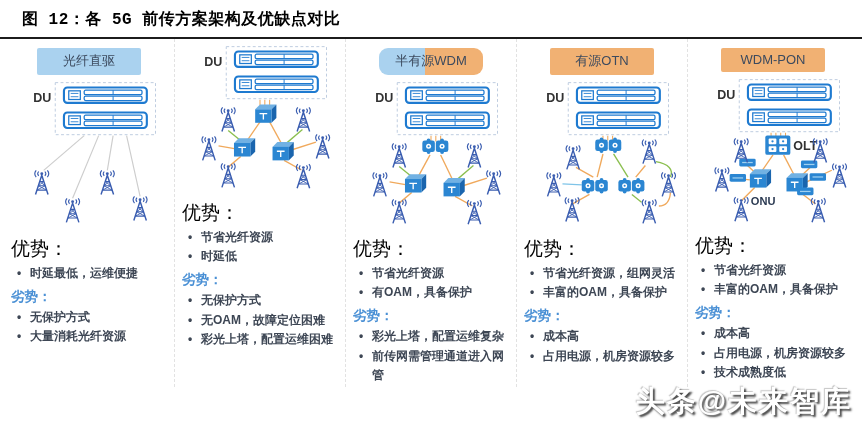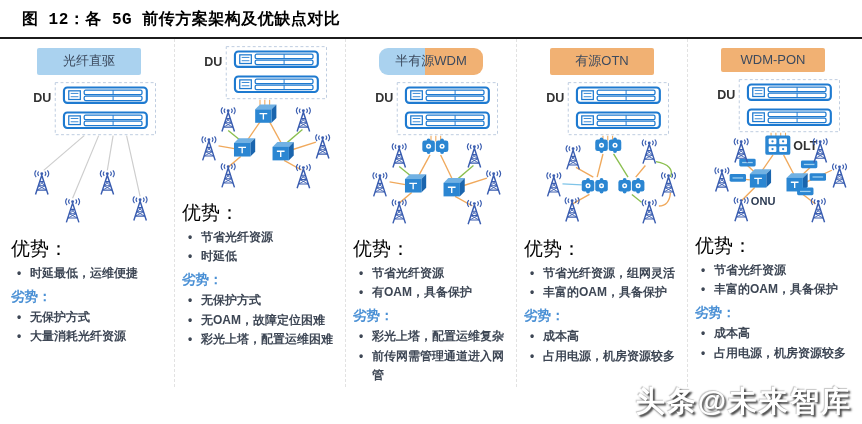--- a/index.html
+++ b/index.html
@@ -298,20 +298,21 @@
       </svg>
       <div class="adv-label">优势：</div>
       <ul class="bullets">
         <li>节省光纤资源</li>
         <li>丰富的OAM，具备保护</li>
       </ul>
       <div class="dis-label">劣势：</div>
       <ul class="bullets">
         <li>成本高</li>
         <li>占用电源，机房资源较多</li>
+        <li>技术成熟度低</li>
       </ul>
     </div>
 
   </div>
 
 
   <div class="watermark">头条@未来智库</div>
 
 </div>
 

